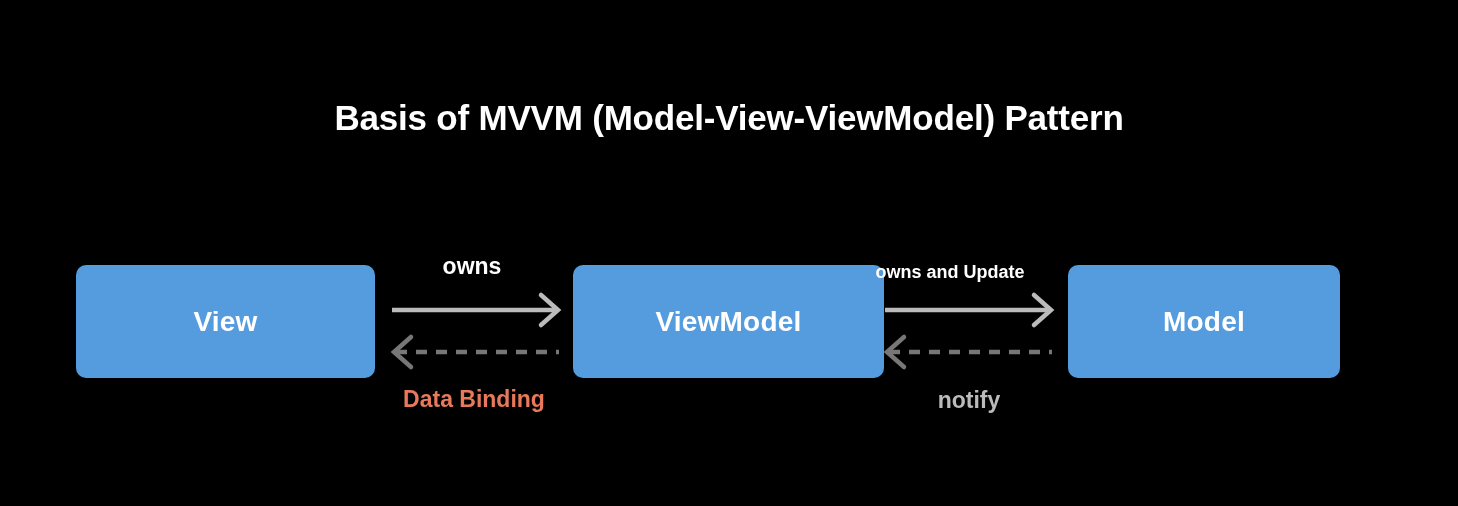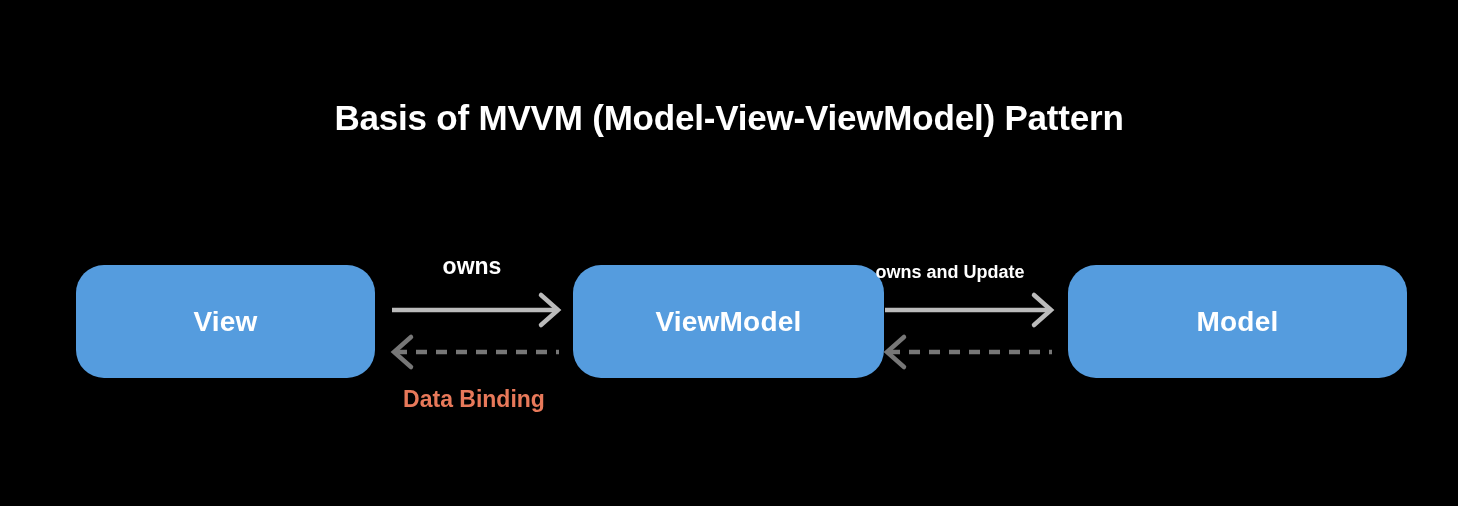--- a/index.html
+++ b/index.html
@@ -33,35 +33,35 @@
     letter-spacing: -0.2px;
     white-space: nowrap;
   }
 
   
   .node-box {
     position: absolute;
     top: 265px;
     height: 113px;
     background: #559CDE;
-    border-radius: 28px;
+    border-radius: 10px;
     display: flex;
     align-items: center;
     justify-content: center;
   }
   .node-label {
     color: #ffffff;
     font-size: 28px;
     font-weight: bold;
     letter-spacing: 0.2px;
     white-space: nowrap;
   }
   #box-view      { left: 76px;   width: 299px; }
   #box-viewmodel { left: 573px;  width: 311px; }
-  #box-model     { left: 1068px; width: 339px; }
+  #box-model     { left: 1068px; width: 272px; }
 
   
   .arrow-group {
     position: absolute;
     top: 250px;
     height: 180px;
   }
   #arrows-left  { left: 386px; width: 180px; }
   #arrows-right { left: 879px; width: 180px; }
 
@@ -149,18 +149,19 @@
       </g>
       <g>
         <line x1="10" y1="102" x2="173" y2="102" stroke="#777777" stroke-width="4.5" stroke-dasharray="11 9" stroke-linecap="butt"></line>
         <polyline points="25,87 8,102 25,117" fill="none" stroke="#777777" stroke-width="4.5" stroke-linecap="round" stroke-linejoin="miter"></polyline>
       </g>
     </svg>
   </div>
 
   <div id="label-owns-update" class="edge-label" data-bind="diagram.edges.2.label">owns and Update</div>
 
+  <div id="label-notify" class="edge-label" data-bind="diagram.edges.3.label">notify</div>
 
   <div id="box-model" class="node-box">
     <span class="node-label" data-bind="diagram.nodes.2.label">Model</span>
   </div>
 
 </div>
 
 </body></html>

